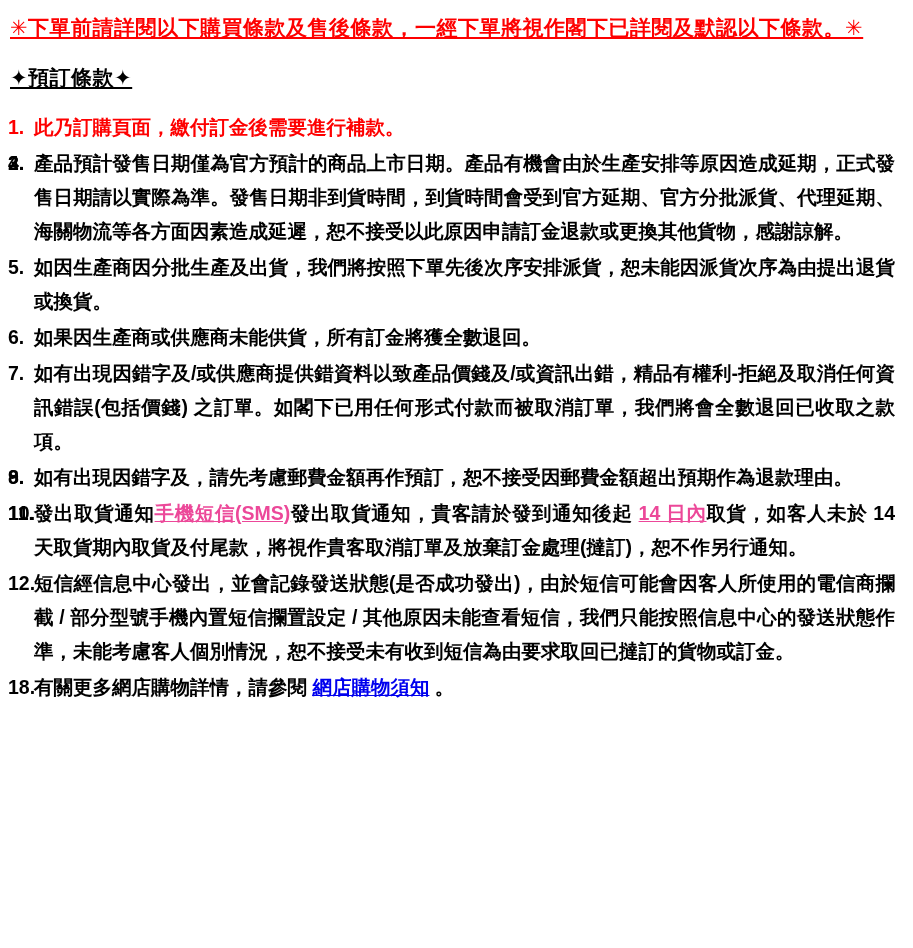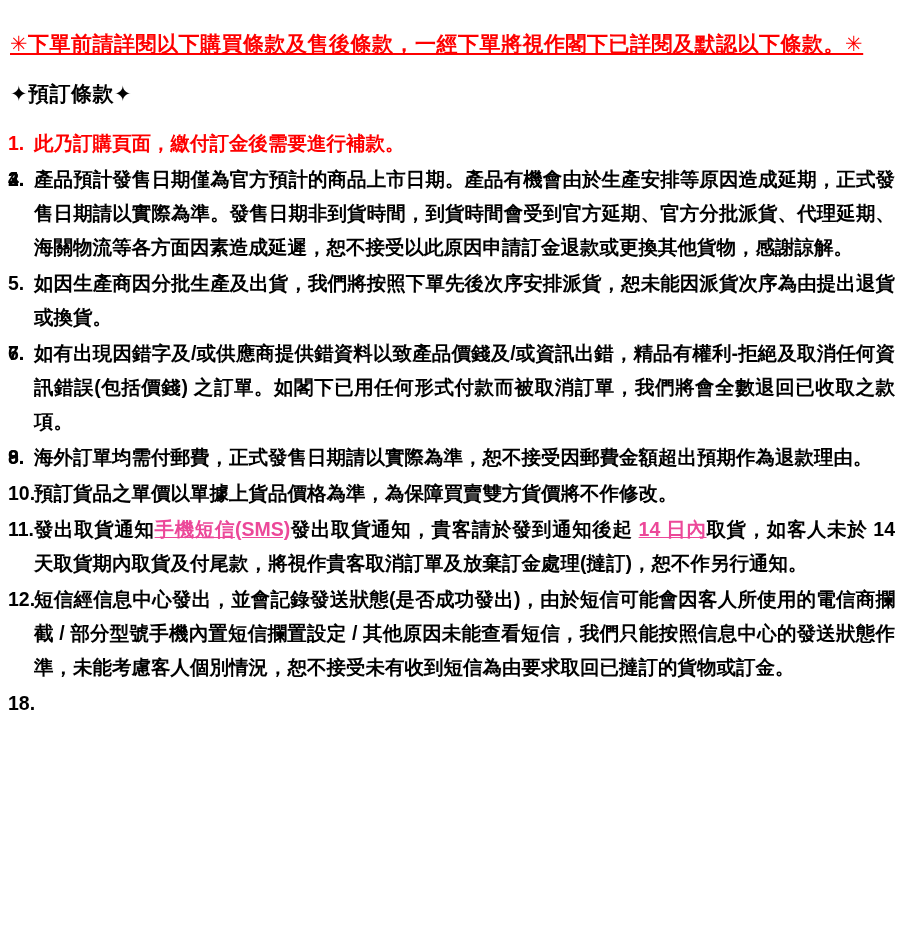--- a/index.html
+++ b/index.html
@@ -7,36 +7,37 @@
     padding: 0;
     background: #ffffff;
     font-family: "Liberation Sans", "DejaVu Sans", sans-serif;
     font-weight: bold;
     color: #000000;
   }
   .page {
     width: 913px;
     height: 940px;
     box-sizing: border-box;
-    padding: 28px 18px 10px 5px;
+    padding: 12px 18px 10px 5px;
     overflow: hidden;
     background: #ffffff;
   }
   .notice {
     color: #fe0000;
     font-size: 21px;
     line-height: 28px;
     text-decoration: underline;
     margin: 2px 0 23px 5px;
     letter-spacing: 0.5px;
   }
   .section-title {
     font-size: 21px;
     line-height: 26px;
     color: #000000;
+    text-decoration: underline;
     margin: 0 0 19px 5px;
     letter-spacing: 0.5px;
   }
   ol.terms-list {
     list-style: none;
     margin: 0;
     padding: 0;
     font-size: 19.5px;
     line-height: 34px;
   }
@@ -91,50 +92,51 @@
       <span class="txt">產品預計發售日期僅為官方預計的商品上市日期。產品有機會由於生產安排等原因造成延期，正式發售日期請以實際為準。發售日期非到貨時間，到貨時間會受到官方延期、官方分批派貨、代理延期、海關物流等各方面因素造成延遲，恕不接受以此原因申請訂金退款或更換其他貨物，感謝諒解。</span>
     </li>
 
     <li>
       <span class="num">5.</span>
       <span class="txt">如因生產商因分批生產及出貨，我們將按照下單先後次序安排派貨，恕未能因派貨次序為由提出退貨或換貨。</span>
     </li>
 
     <li>
       <span class="num">6.</span>
+      <span class="txt">如果因生產商或供應商未能供貨，所有訂金將獲全數退回。</span>
     </li>
 
     <li>
       <span class="num">7.</span>
       <span class="txt">如有出現因錯字及/或供應商提供錯資料以致產品價錢及/或資訊出錯，精品有權利-拒絕及取消任何資訊錯誤(包括價錢) 之訂單。如閣下已用任何形式付款而被取消訂單，我們將會全數退回已收取之款項。</span>
     </li>
 
     <li>
       <span class="num">8.</span>
     </li>
 
     <li>
       <span class="num">9.</span>
-      <span class="txt">海外訂單均需付郵費，正式發售日期請以實際為準，恕不接受因郵費金額超出預期作為退款理由。</span>
+      <span class="txt">如有出現因錯字及，請先考慮郵費金額再作預訂，恕不接受因郵費金額超出預期作為退款理由。</span>
     </li>
 
     <li>
       <span class="num">10.</span>
-      <span class="txt">預訂貨品之單價以單據上貨品價格為準，為保障買賣雙方貨價將不作修改。</span>
     </li>
 
     <li>
       <span class="num">11.</span>
       <span class="txt"><span>發出取貨通知</span><span class="red-hl">手機短信(SMS)</span><span>發出取貨通知，貴客請於發到通知後起 </span><span class="red-hl">14 日內</span><span>取貨，如客人未於 14 天取貨期內取貨及付尾款，將視作貴客取消訂單及放棄訂金處理(撻訂)，恕不作另行通知。</span></span>
     </li>
 
     <li>
       <span class="num">12.</span>
       <span class="txt">短信經信息中心發出，並會記錄發送狀態(是否成功發出)，由於短信可能會因客人所使用的電信商攔截 / 部分型號手機內置短信攔置設定 / 其他原因未能查看短信，我們只能按照信息中心的發送狀態作準，未能考慮客人個別情況，恕不接受未有收到短信為由要求取回已撻訂的貨物或訂金。</span>
     </li>
 
     <li>
       <span class="num">18.</span>
+      <span class="txt"><span>有關更多網店購物詳情，請參閱 </span><a class="link">網店購物須知</a><span> 。</span></span>
     </li>
 
   </ol>
 
 </div>
 
 </body></html>

